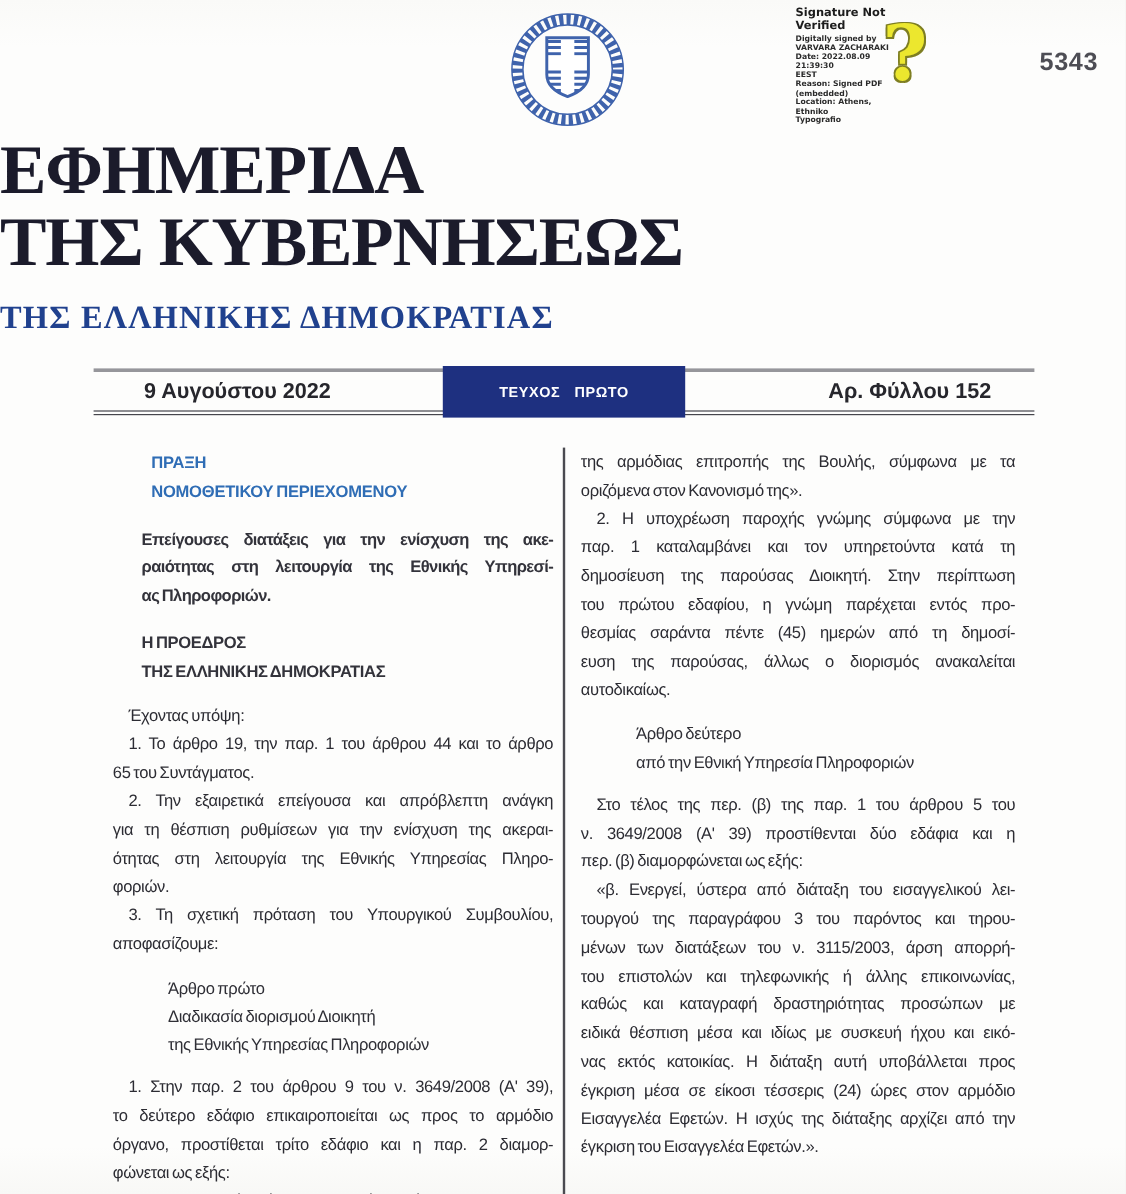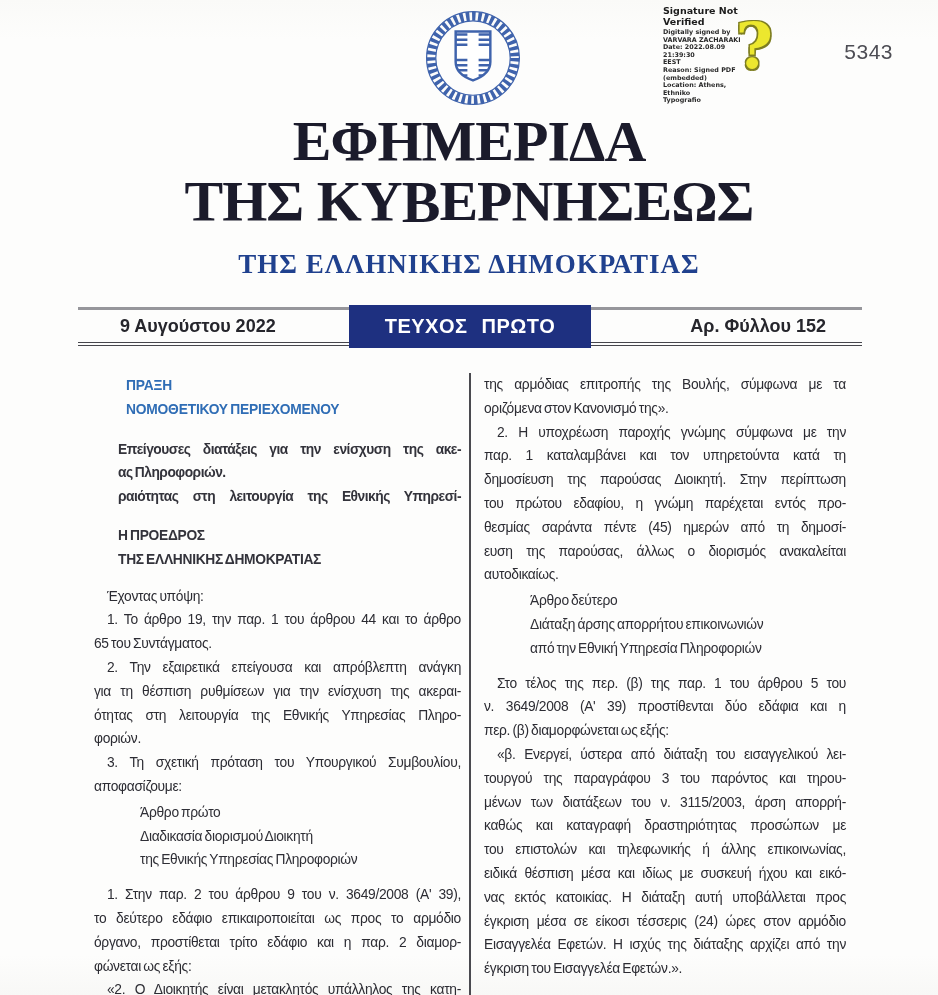--- a/index.html
+++ b/index.html
@@ -23,65 +23,65 @@
     font-family:"DejaVu Sans", sans-serif; color:#1c1c1c;
   }
   .stamp-title { font-size:9.5px; font-weight:bold; line-height:10.5px; width:80px; }
   .stamp-lines { margin-top:2px; font-size:6.4px; line-height:7.6px; white-space:pre-line; width:92px; font-weight:bold; color:#2a2a2a; }
   .stamp-q {
     position:absolute; right:12px; top:8px;
     font-size:64px; font-weight:bold; font-family:"DejaVu Serif", serif;
     color:#ece72e; line-height:1;
     text-shadow:1.5px 1.5px 0 #7e7e22, -1.5px -1.5px 0 #7e7e22, 1.5px -1.5px 0 #7e7e22, -1.5px 1.5px 0 #7e7e22;
   }
-  .page-number { position:absolute; right:45px; top:40px; font-size:21px; font-weight:400; color:#4d4d54; letter-spacing:0.5px; }
-
-  
-  .masthead { text-align:center; }
+  .page-number { position:absolute; right:23px; top:40px; font-size:21px; font-weight:700; color:#4d4d54; letter-spacing:0.5px; }
+
+  
+  .masthead { text-align:left; }
   .mast-title {
     font-family:"Liberation Serif", serif; font-weight:bold;
     font-size:58px; line-height:60px; color:#1b1b2b; letter-spacing:-1px;
   }
   .mast-subtitle {
     margin-top:17px;
     font-family:"Liberation Serif", serif; font-weight:bold;
     font-size:27px; color:#20418e; letter-spacing:1px;
   }
 
   
   .issue-bar {
     position:relative; margin:27px 76px 0 78px; height:32px;
     border-top:3px solid #96969b; border-bottom:4px double #46464c;
     display:flex; align-items:center;
   }
   .issue-date { position:absolute; left:42px; font-size:18px; font-weight:bold; color:#26262c; }
   .issue-type-box {
     position:absolute; left:50%; transform:translateX(-50%); top:-4px; bottom:-5px;
-    width:240px; background:#1e3080; color:#ffffff;
+    width:200px; background:#1e3080; color:#ffffff;
     display:flex; align-items:center; justify-content:center;
-    font-size:20px; font-weight:bold; letter-spacing:0.5px; word-spacing:8px;
+    font-size:12px; font-weight:bold; letter-spacing:0.5px; word-spacing:8px;
     box-shadow:0 0 0 1px #1e3080;
   }
   .issue-number { position:absolute; right:36px; font-size:18px; font-weight:bold; color:#26262c; }
 
   
   .cols { display:flex; margin:27px 92px 0 94px; align-items:stretch; }
   .col { font-size:13.8px; letter-spacing:-0.3px; word-spacing:-1.2px; }
   .col-left  { width:367px; }
   .divider { width:2px; background:#4a4a50; margin-left:8px; }
   .col-right { flex:1; padding-left:13px; }
 
   .ln { line-height:23.8px; text-align:justify; text-align-last:justify; }
   .ln.last { text-align-last:left; }
   .block { margin:0; }
   .b-act-type { margin:1px 0 16px 32px; font-weight:bold; color:#2f6db5; letter-spacing:-0.2px; }
   .b-act-type .ln, .b-issuer .ln, .b-article-head .ln { text-align:left; text-align-last:left; }
   .b-summary { margin:12px 0 15px 24px; font-weight:bold; color:#33333b; letter-spacing:-0.5px; }
   .b-issuer  { margin:0 0 13px 24px; font-weight:bold; color:#33333b; }
-  .b-article-head { margin:2px 0 11px 46px; color:#2f2f36; }
+  .b-article-head { margin:13px 0 11px 46px; color:#2f2f36; }
   .b-para .ln.first { text-indent:13px; }
 </style>
 </head>
 <body>
 
 <div class="page">
 
   <div class="top">
 
     <svg class="emblem" viewBox="0 0 100 100" aria-hidden="true">
@@ -143,22 +143,22 @@
   </div>
 
   <div class="cols">
     <div class="col col-left">
         <div class="block b-act-type">
           <div class="ln first">ΠΡΑΞΗ</div>
           <div class="ln last">ΝΟΜΟΘΕΤΙΚΟΥ ΠΕΡΙΕΧΟΜΕΝΟΥ</div>
         </div>
         <div class="block b-summary">
           <div class="ln first">Επείγουσες διατάξεις για την ενίσχυση της ακε-</div>
+          <div class="ln">ραιότητας στη λειτουργία της Εθνικής Υπηρεσί-</div>
           <div class="ln last">ας Πληροφοριών.</div>
-          <div class="ln">ραιότητας στη λειτουργία της Εθνικής Υπηρεσί-</div>
         </div>
         <div class="block b-issuer">
           <div class="ln first">Η ΠΡΟΕΔΡΟΣ</div>
           <div class="ln last">ΤΗΣ ΕΛΛΗΝΙΚΗΣ ΔΗΜΟΚΡΑΤΙΑΣ</div>
         </div>
         <div class="block b-para">
           <div class="ln first last">Έχοντας υπόψη:</div>
         </div>
         <div class="block b-para">
           <div class="ln first">1. Το άρθρο 19, την παρ. 1 του άρθρου 44 και το άρθρο</div>
@@ -199,34 +199,33 @@
           <div class="ln first">2. Η υποχρέωση παροχής γνώμης σύμφωνα με την</div>
           <div class="ln">παρ. 1 καταλαμβάνει και τον υπηρετούντα κατά τη</div>
           <div class="ln">δημοσίευση της παρούσας Διοικητή. Στην περίπτωση</div>
           <div class="ln">του πρώτου εδαφίου, η γνώμη παρέχεται εντός προ-</div>
           <div class="ln">θεσμίας σαράντα πέντε (45) ημερών από τη δημοσί-</div>
           <div class="ln">ευση της παρούσας, άλλως ο διορισμός ανακαλείται</div>
           <div class="ln last">αυτοδικαίως.</div>
         </div>
         <div class="block b-article-head">
           <div class="ln first">Άρθρο δεύτερο</div>
-          <div class="ln">Διάταξη άρσης απορρήτου επικοινωνιών</div>
           <div class="ln last">από την Εθνική Υπηρεσία Πληροφοριών</div>
         </div>
         <div class="block b-para">
           <div class="ln first">Στο τέλος της περ. (β) της παρ. 1 του άρθρου 5 του</div>
           <div class="ln">ν. 3649/2008 (Α' 39) προστίθενται δύο εδάφια και η</div>
           <div class="ln last">περ. (β) διαμορφώνεται ως εξής:</div>
         </div>
         <div class="block b-para">
           <div class="ln first">«β. Ενεργεί, ύστερα από διάταξη του εισαγγελικού λει-</div>
           <div class="ln">τουργού της παραγράφου 3 του παρόντος και τηρου-</div>
           <div class="ln">μένων των διατάξεων του ν. 3115/2003, άρση απορρή-</div>
+          <div class="ln">του επιστολών και τηλεφωνικής ή άλλης επικοινωνίας,</div>
           <div class="ln">καθώς και καταγραφή δραστηριότητας προσώπων με</div>
-          <div class="ln">του επιστολών και τηλεφωνικής ή άλλης επικοινωνίας,</div>
           <div class="ln">ειδικά θέσπιση μέσα και ιδίως με συσκευή ήχου και εικό-</div>
           <div class="ln">νας εκτός κατοικίας. Η διάταξη αυτή υποβάλλεται προς</div>
           <div class="ln">έγκριση μέσα σε είκοσι τέσσερις (24) ώρες στον αρμόδιο</div>
           <div class="ln">Εισαγγελέα Εφετών. Η ισχύς της διάταξης αρχίζει από την</div>
           <div class="ln last">έγκριση του Εισαγγελέα Εφετών.».</div>
         </div>
       </div>
   </div>
 
 </div>

